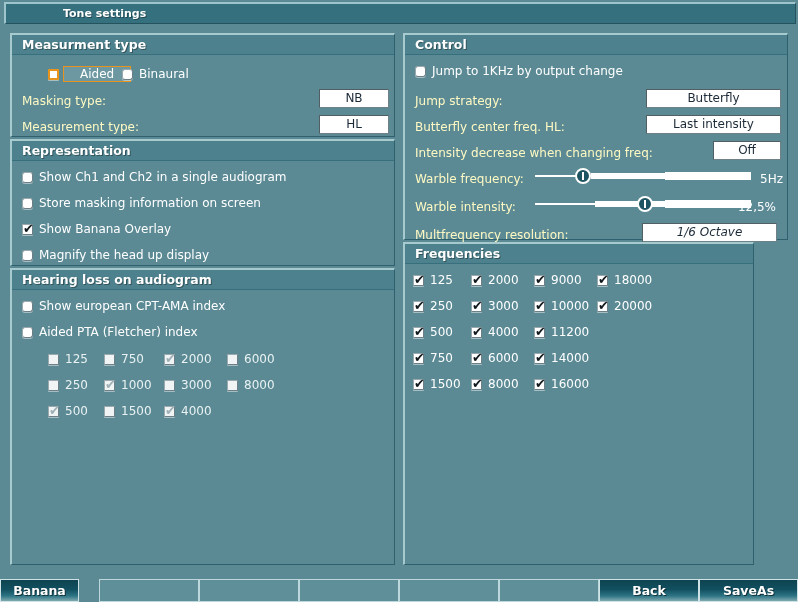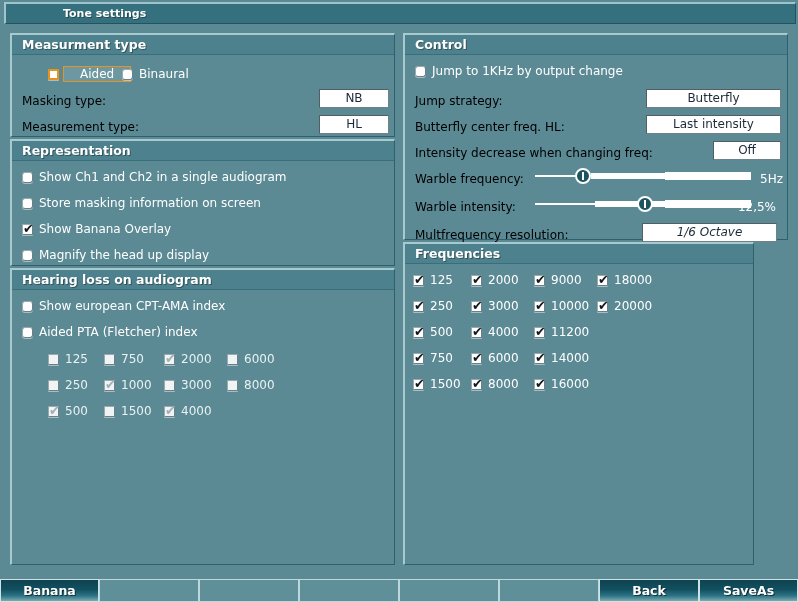--- a/index.html
+++ b/index.html
@@ -127,21 +127,21 @@
     border: 1px solid #e8941c;
     background: #6d98a1;
     padding: 0 16px;
     margin-left: 4px;
   }
 
   
   .flabel {
     position: absolute;
     font-size: 12px;
-    color: #000000;
+    color: #fef9c3;
     white-space: nowrap;
   }
   .vbox {
     position: absolute;
     box-sizing: border-box;
     background: #ffffff;
     border: 1px solid #6f8188;
     border-top-color: #515f64;
     border-left-color: #515f64;
     color: #1c2a38;
@@ -549,21 +549,21 @@
         <span class="cbox">
             <span class="tick">✔</span>
           </span>
         <span class="cblabel">16000</span>
       </div>
 
     </div>
   </div>
 
   <div id="btnbar">
-    <div class="bbtn active" style="left:0px;   width:99px;">Banana</div>
+    <div class="bbtn active" style="left:0px;   width:79px;">Banana</div>
     <div class="bbtn" style="left:99px;  width:100px;"></div>
     <div class="bbtn" style="left:199px; width:100px;"></div>
     <div class="bbtn" style="left:299px; width:100px;"></div>
     <div class="bbtn" style="left:399px; width:100px;"></div>
     <div class="bbtn" style="left:499px; width:100px;"></div>
     <div class="bbtn active" style="left:699px; width:99px;">SaveAs</div>
     <div class="bbtn active" style="left:599px; width:100px;">Back</div>
   </div>
 
 </div>

